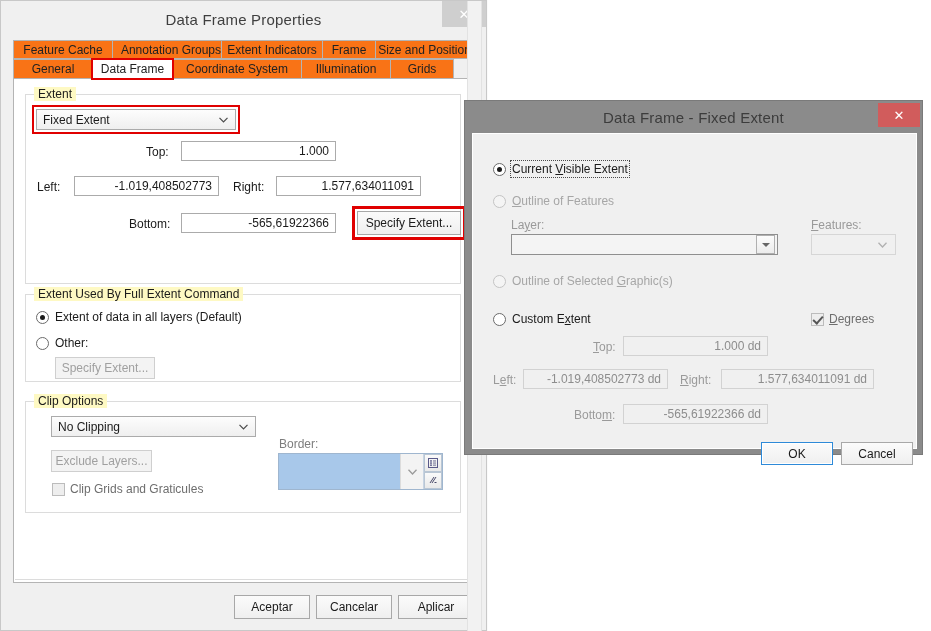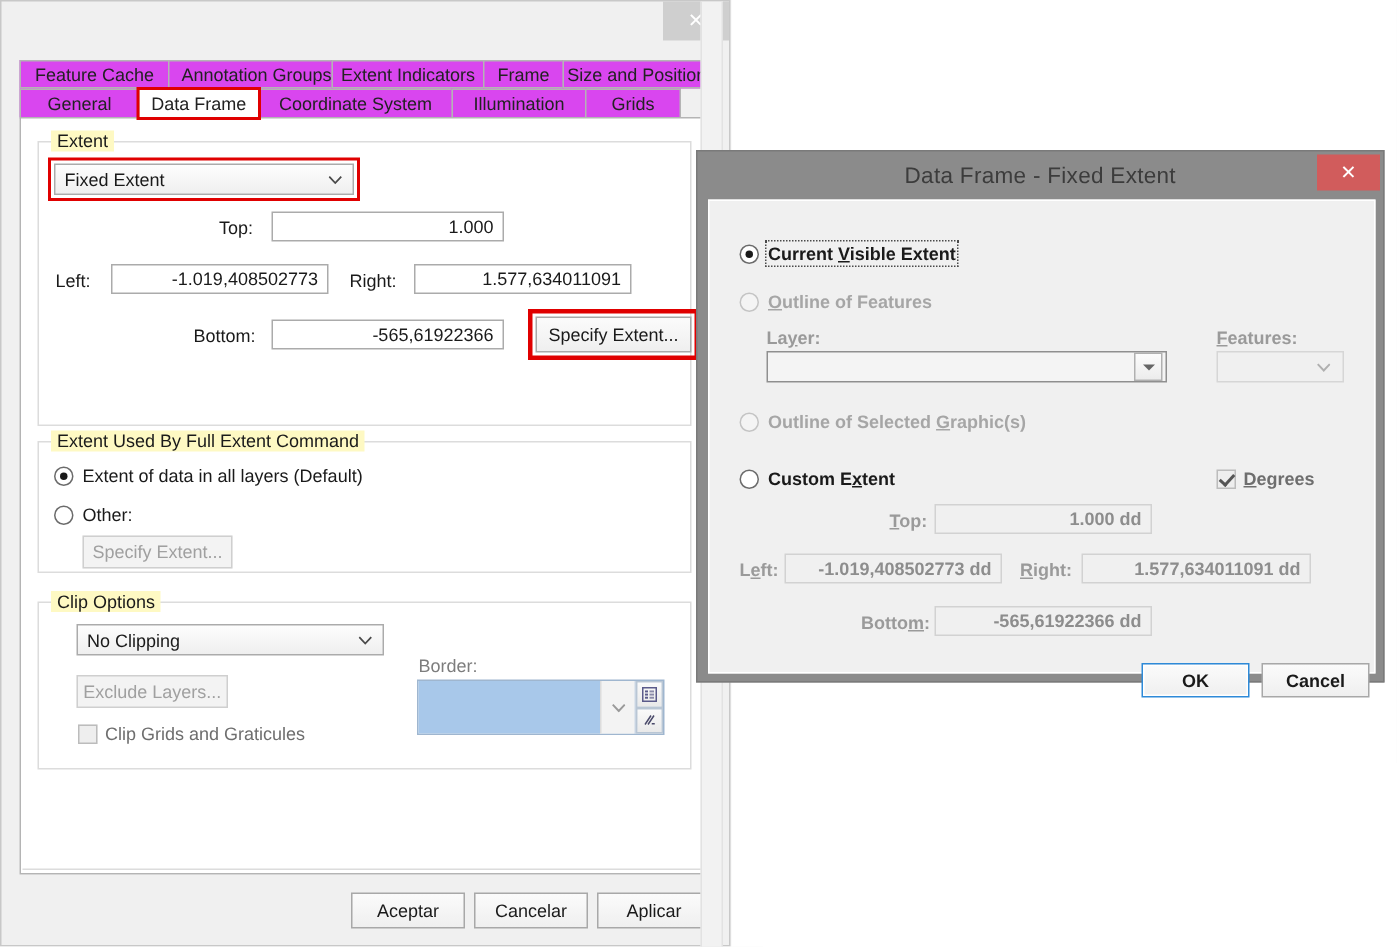--- a/index.html
+++ b/index.html
@@ -45,21 +45,21 @@
   .closebtn.inactive { background: #cfcfcf; color:#ffffff; }
   .closebtn.active   { background: #d15c5c; color:#ffffff; }
   .closebtn span { font-family:"DejaVu Sans", sans-serif; font-size:13px; font-weight:400; }
 
   
   .tabstrip { position:absolute; left:12px; top:39px; width:460px; }
   .tabrow { display:flex; height:19px; }
   .tab {
     box-sizing:border-box;
     border:1px solid #b4b4b4;
-    background: #d946ef;
+    background: #f97316;
     font-size:12px; color:#222;
     display:flex; align-items:center; justify-content:center;
     margin-right:-1px;
     cursor:default;
     position:relative;
   }
   .tab.selected {
     background:#ffffff;
     border-color:#b4b4b4;
     border-bottom-color:#ffffff;
@@ -221,20 +221,21 @@
   .sep { position:absolute; background:#dcdcdc; height:1px; }
 </style>
 </head>
 <body>
 
 <div id="root">
 
   <div class="dlg dlg-inactive" style="left:0px; top:0px; width:487px; height:631px;">
 
     <div class="titlebar">
+      <div class="title-text">Data Frame Properties</div>
       <div class="closebtn inactive">
         <span>✕</span>
       </div>
     </div>
 
     <div class="tabstrip">
       <div class="tabrow">
         <div class="tab" style="width:100px;">
           <span>Feature Cache</span>
         </div>
@@ -393,21 +394,21 @@
 
   <div class="dlg dlg-active" style="left:464px; top:100px; width:459px; height:355px;">
 
     <div class="titlebar" style="height:32px;">
       <div class="title-text active">Data Frame - Fixed Extent</div>
       <div class="closebtn active" style="right:2px; top:2px; width:42px; height:24px;">
         <span>✕</span>
       </div>
     </div>
 
-    <div class="dlg2-client" style="left:7px; top:32px; width:445px; height:316px;font-weight:bold;">
+    <div class="dlg2-client" style="left:7px; top:32px; width:445px; height:316px;">
 
       <div class="radio checked" style="left:20px; top:28px;">
         <span class="dot"></span>
         <span class="rtxt focusring"><span>Current </span><span class="underline">V</span><span>isible Extent</span></span>
       </div>
 
       <div class="radio dis" style="left:20px; top:60px;">
         <span class="dot"></span>
         <span class="rtxt"><span class="underline">O</span><span>utline of Features</span></span>
       </div>

